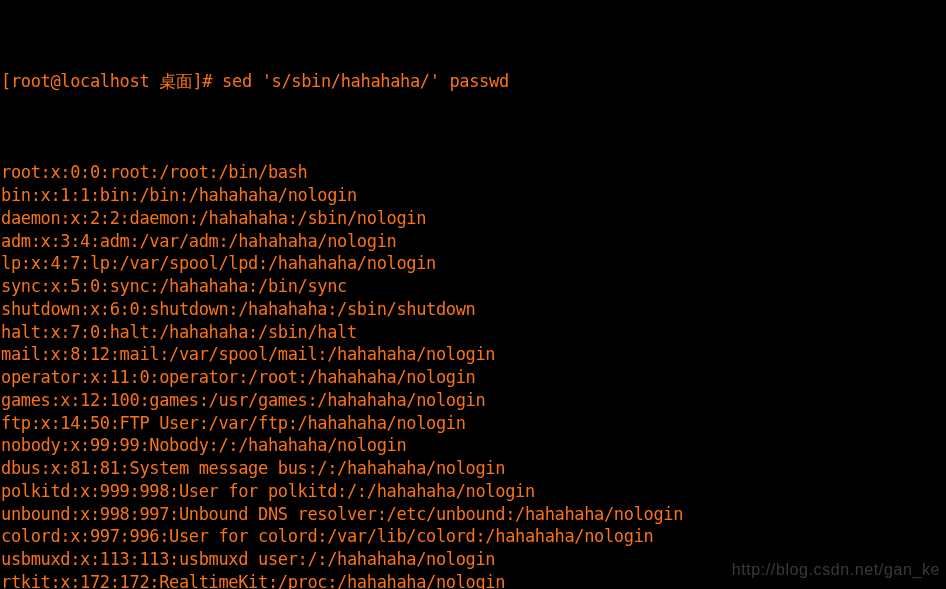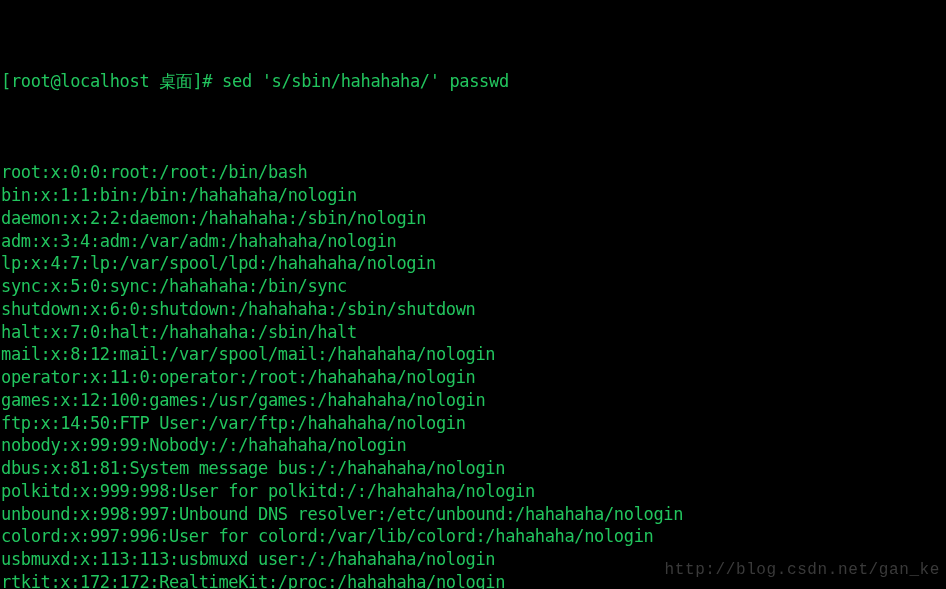--- a/index.html
+++ b/index.html
@@ -22,28 +22,28 @@
     line-height: 22.75px;
     color: #e6e6e6;
     padding: 2px 0 0 1px;
     letter-spacing: -0.35px;
     white-space: pre;
   }
 
   .line {
     height: 22.75px;
     white-space: pre;
-    color: #22c55e;
+    color: #f97316;
   }
 
   #watermark {
     position: absolute;
     right: 6px;
     bottom: 7px;
-    font-family: Liberation Mono, monospace;
+    font-family: Liberation Sans, sans-serif;
     font-size: 16px;
     color: #3a3a3a;
     letter-spacing: 0.6px;
     white-space: pre;
   }
 </style>
 </head>
 <body>
 
 <div id="terminal">

